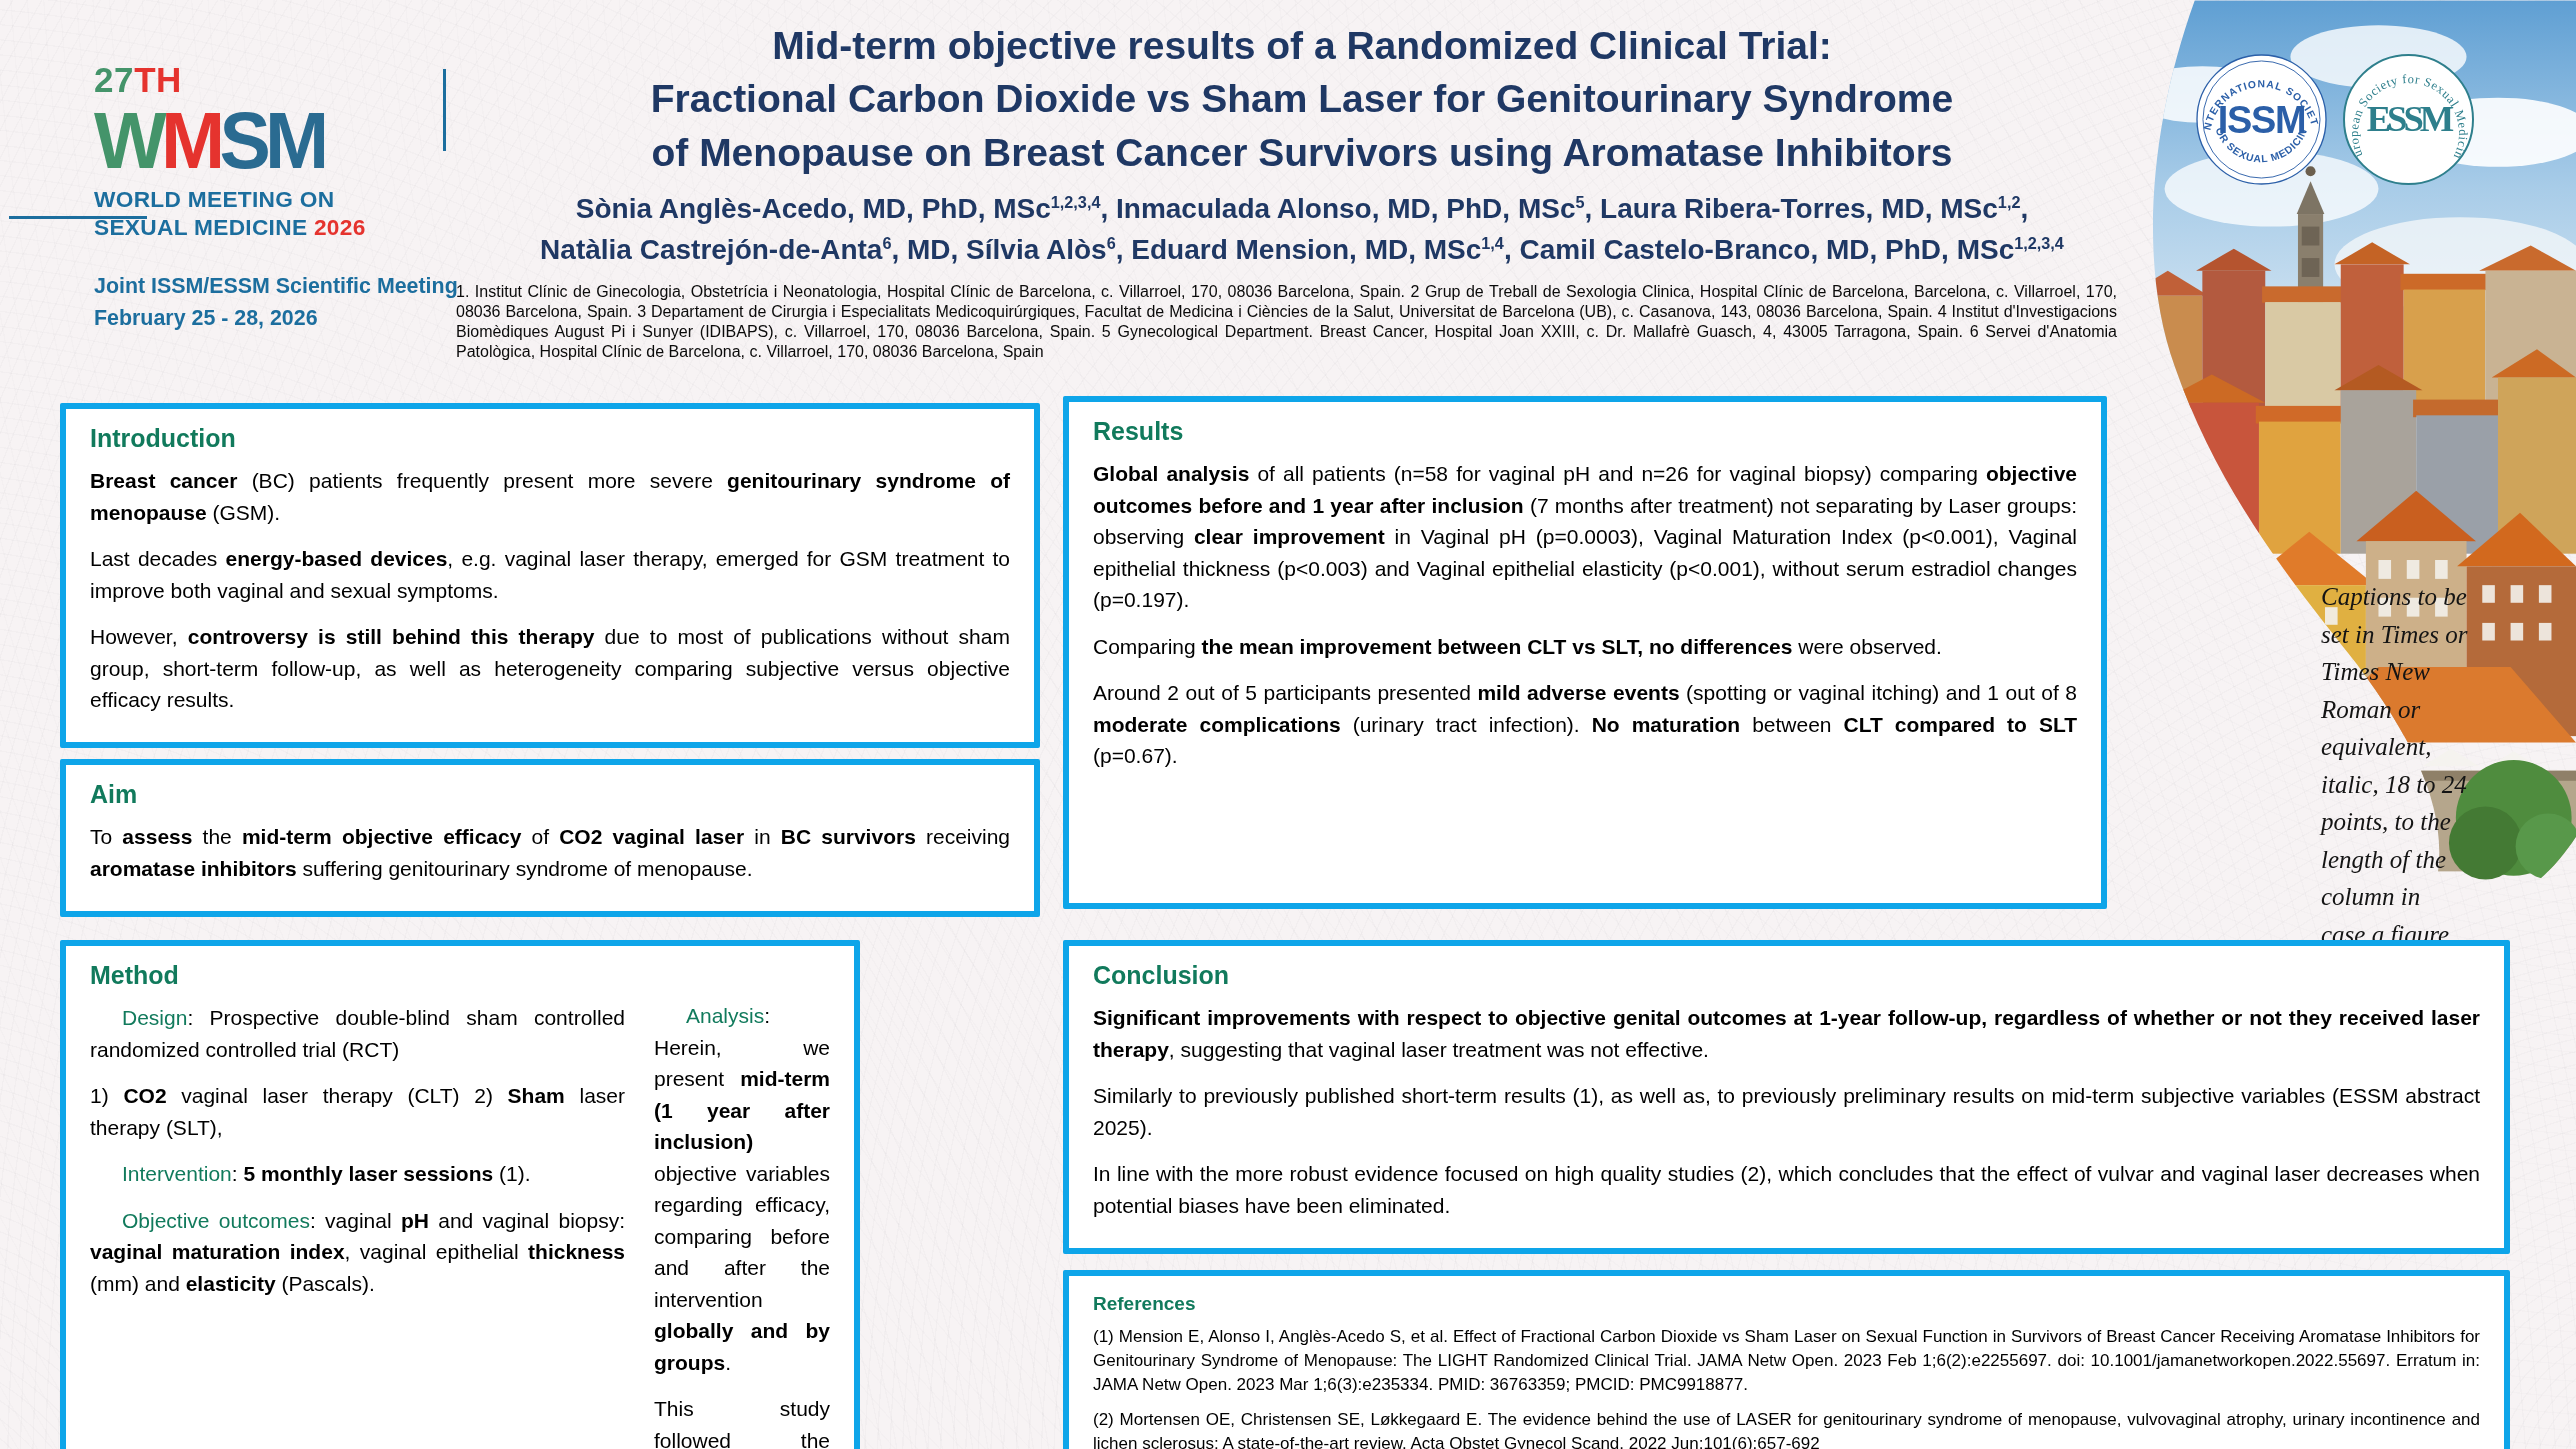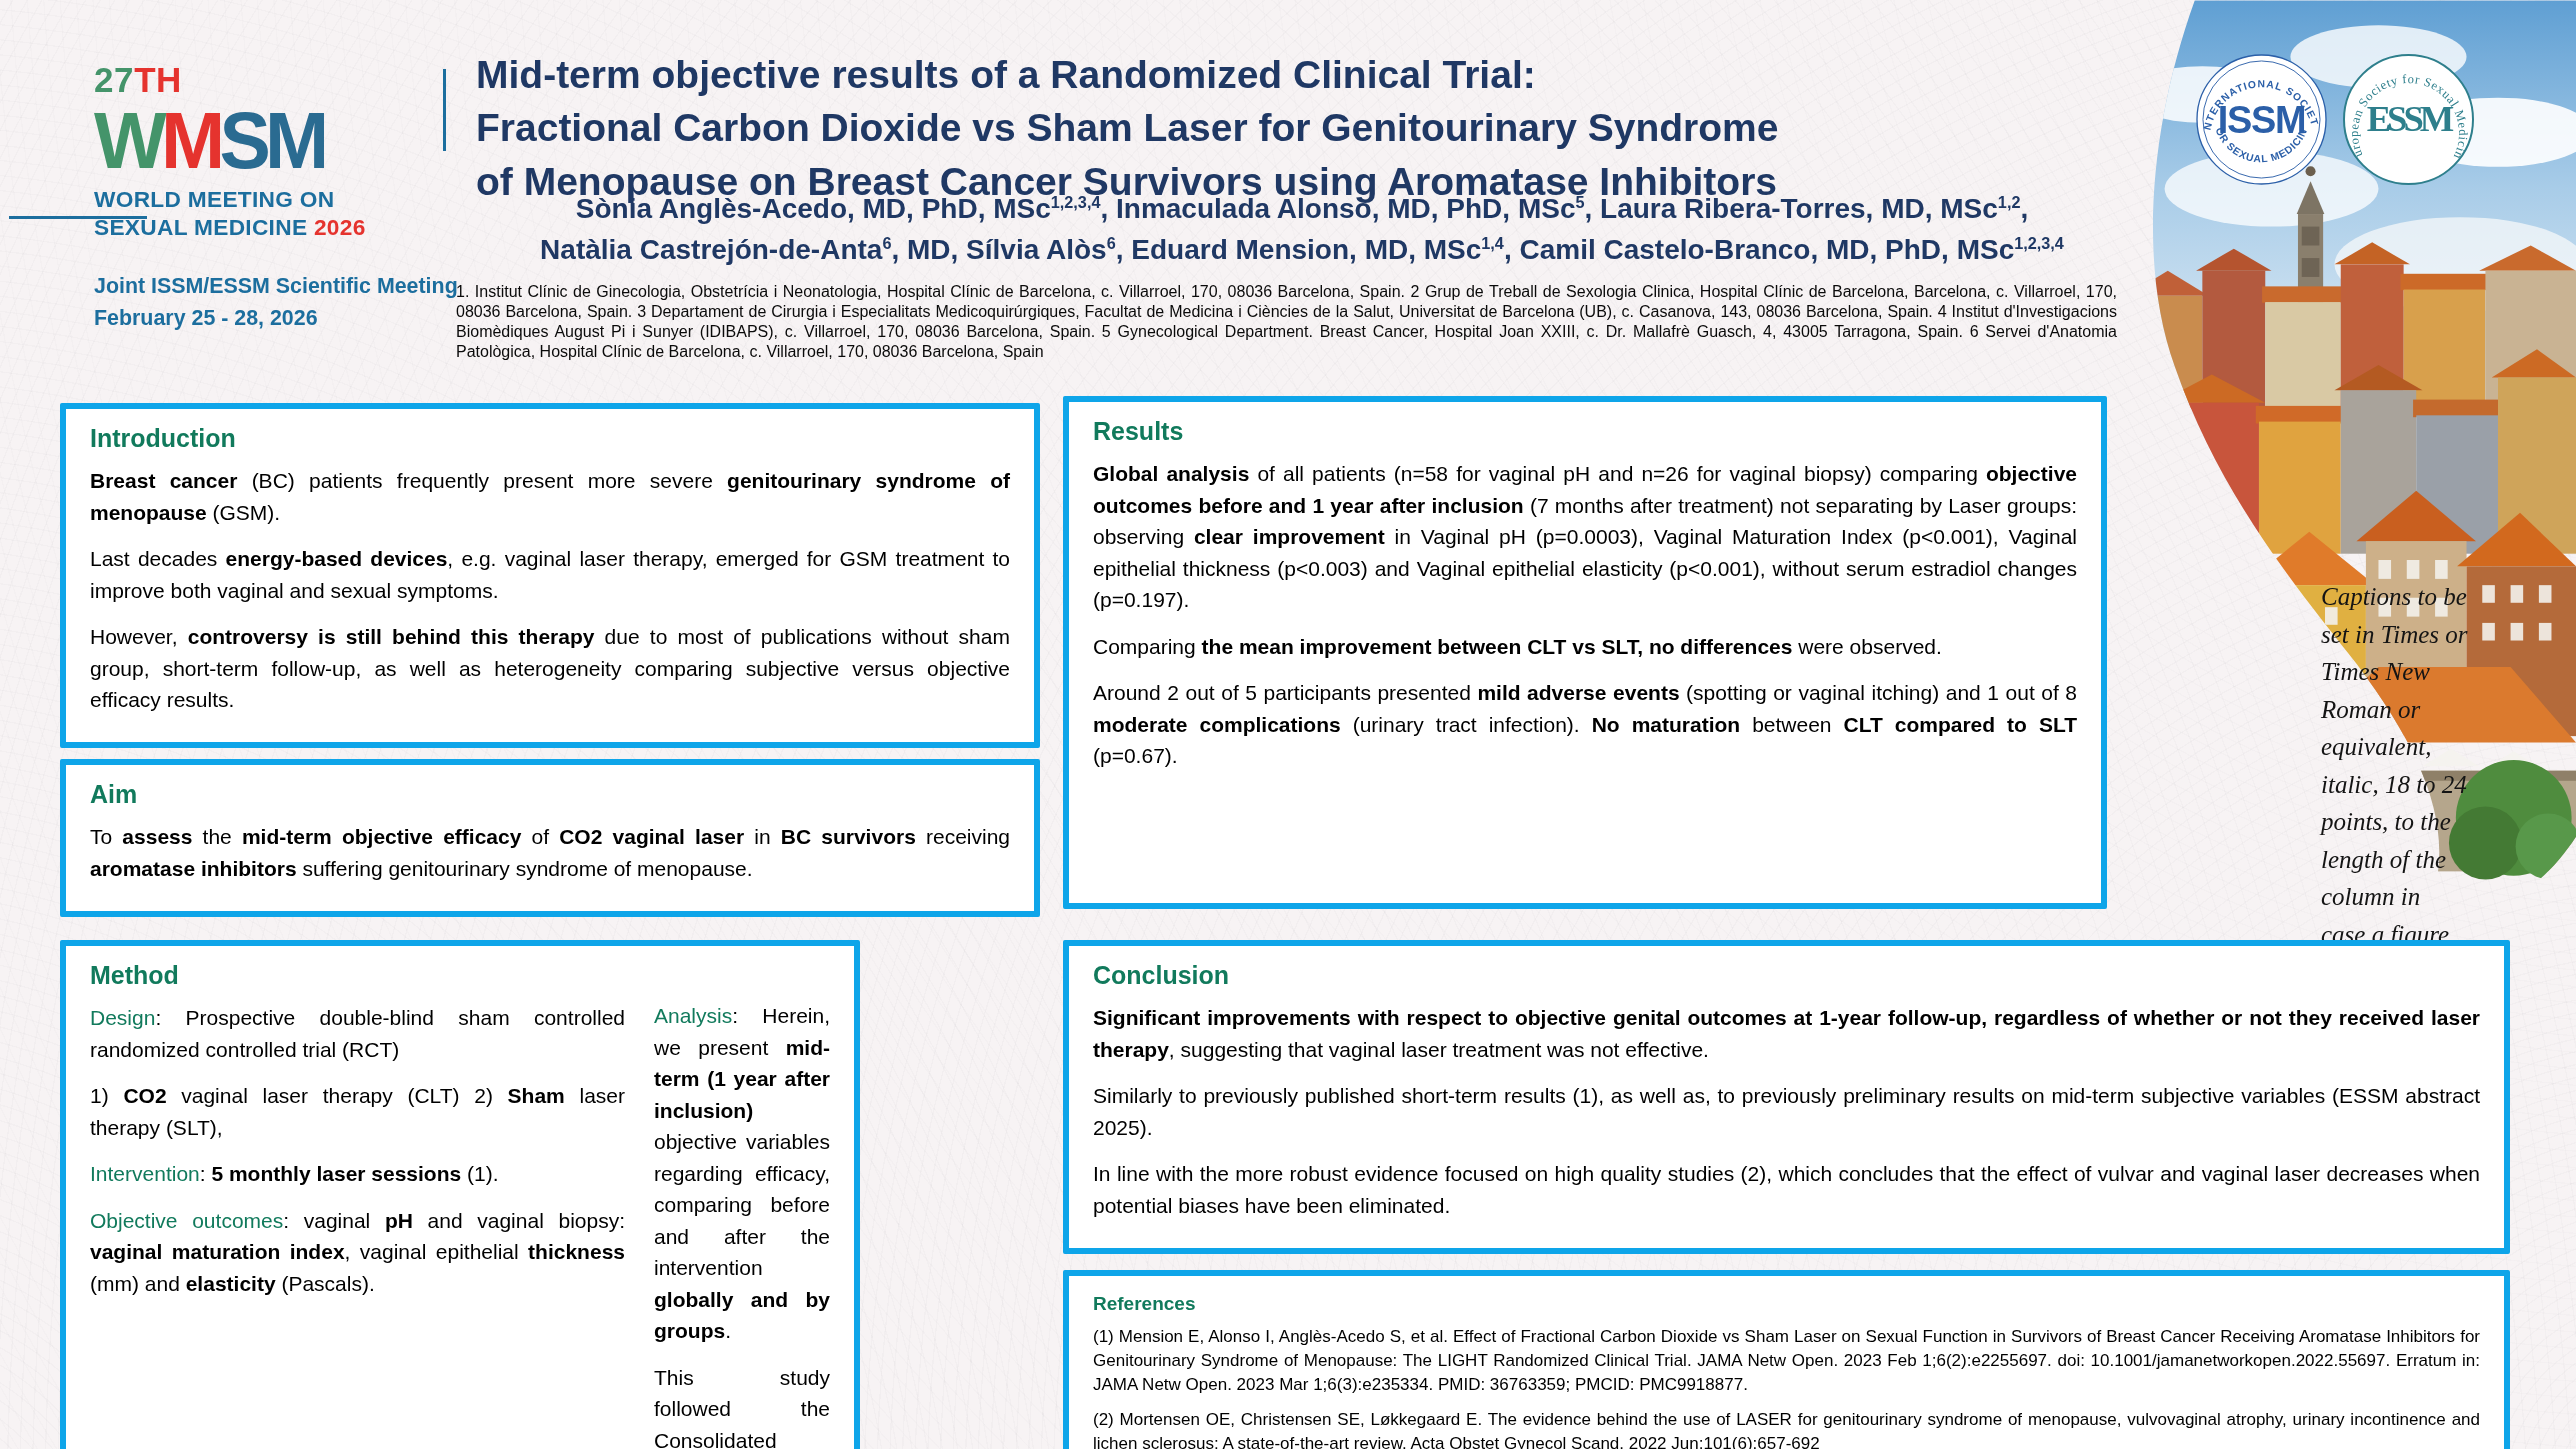--- a/index.html
+++ b/index.html
@@ -22,35 +22,35 @@
   .c-green{color:#44946A}.c-red{color:#E5332E}.c-steel{color:#2A6B91}
   .wmsm{font-size:77px;font-weight:700;letter-spacing:-5.7px;margin-top:2.5px;transform:scaleY(1.04);transform-origin:left top;}
   .brand-line3{font-size:22.7px;font-weight:700;color:#1C6E9E;margin-top:11.3px;letter-spacing:0.3px;}
   .brand-line4{font-size:22.7px;font-weight:700;color:#1C6E9E;margin-top:5px;letter-spacing:0.3px;}
   .brand-rule{position:absolute;left:-85px;top:154px;width:138px;height:2.5px;background:#1C6E9E;}
   .brand-meeting{font-size:21.4px;font-weight:700;color:#1C6E9E;margin-top:38px;}
   .brand-dates{font-size:21.4px;font-weight:700;color:#1C6E9E;margin-top:10px;}
   .v-divider{position:absolute;left:443px;top:69px;width:2.5px;height:82px;background:#1C6E9E;}
 
   
-  .title-block{position:absolute;left:476px;top:19px;width:1686px;margin-top:29px;}
+  .title-block{position:absolute;left:459px;top:19px;width:1686px;text-align:center;}
   .title-line{font-size:39px;font-weight:700;color:#1F3864;line-height:1.37;}
   .authors{position:absolute;left:459px;top:188px;width:1686px;text-align:center;
            font-size:28px;font-weight:700;color:#1F3864;line-height:1.47;}
   .authors sup{font-size:58%;vertical-align:super;line-height:0;}
   .affiliations{position:absolute;left:456px;top:282px;width:1661px;
                 font-size:16px;line-height:1.26;text-align:justify;color:#0a0a0a;}
 
   
   .box{position:absolute;background:#fff;border:6px solid #0ea5e9;border-radius:1.9px;
        box-sizing:border-box;padding:15px 24px 11.3px 24px;overflow:hidden;}
   .box h2{margin:1.3px 0 12.6px 0;font-size:25px;font-weight:700;color:#117A5C;line-height:1.1;}
   .box p{margin:0 0 15px 0;font-size:21px;line-height:1.5;text-align:justify;}
   .b{font-weight:700;}
-  .teal{color:#117A5C;}
+  .teal{color:#117A5C;margin-left:32px;}
   sup{font-size:58%;vertical-align:super;line-height:0;}
 
   .box-intro{left:60px;top:403px;width:980px;min-height:294px;}
   .box-aim{left:60px;top:759px;width:980px;min-height:151px;}
   .box-method{left:60px;top:940px;width:800px;min-height:463px;}
   .method-cols{display:flex;gap:29px;}
   .m-left{width:535px;flex:0 0 auto;}
   .m-right{flex:1 1 auto;padding-top:39px;}
   .box-results{left:1063px;top:396px;width:1044px;min-height:513px;}
   .box-conclusion{left:1063px;top:940px;width:1447px;min-height:310px;}

